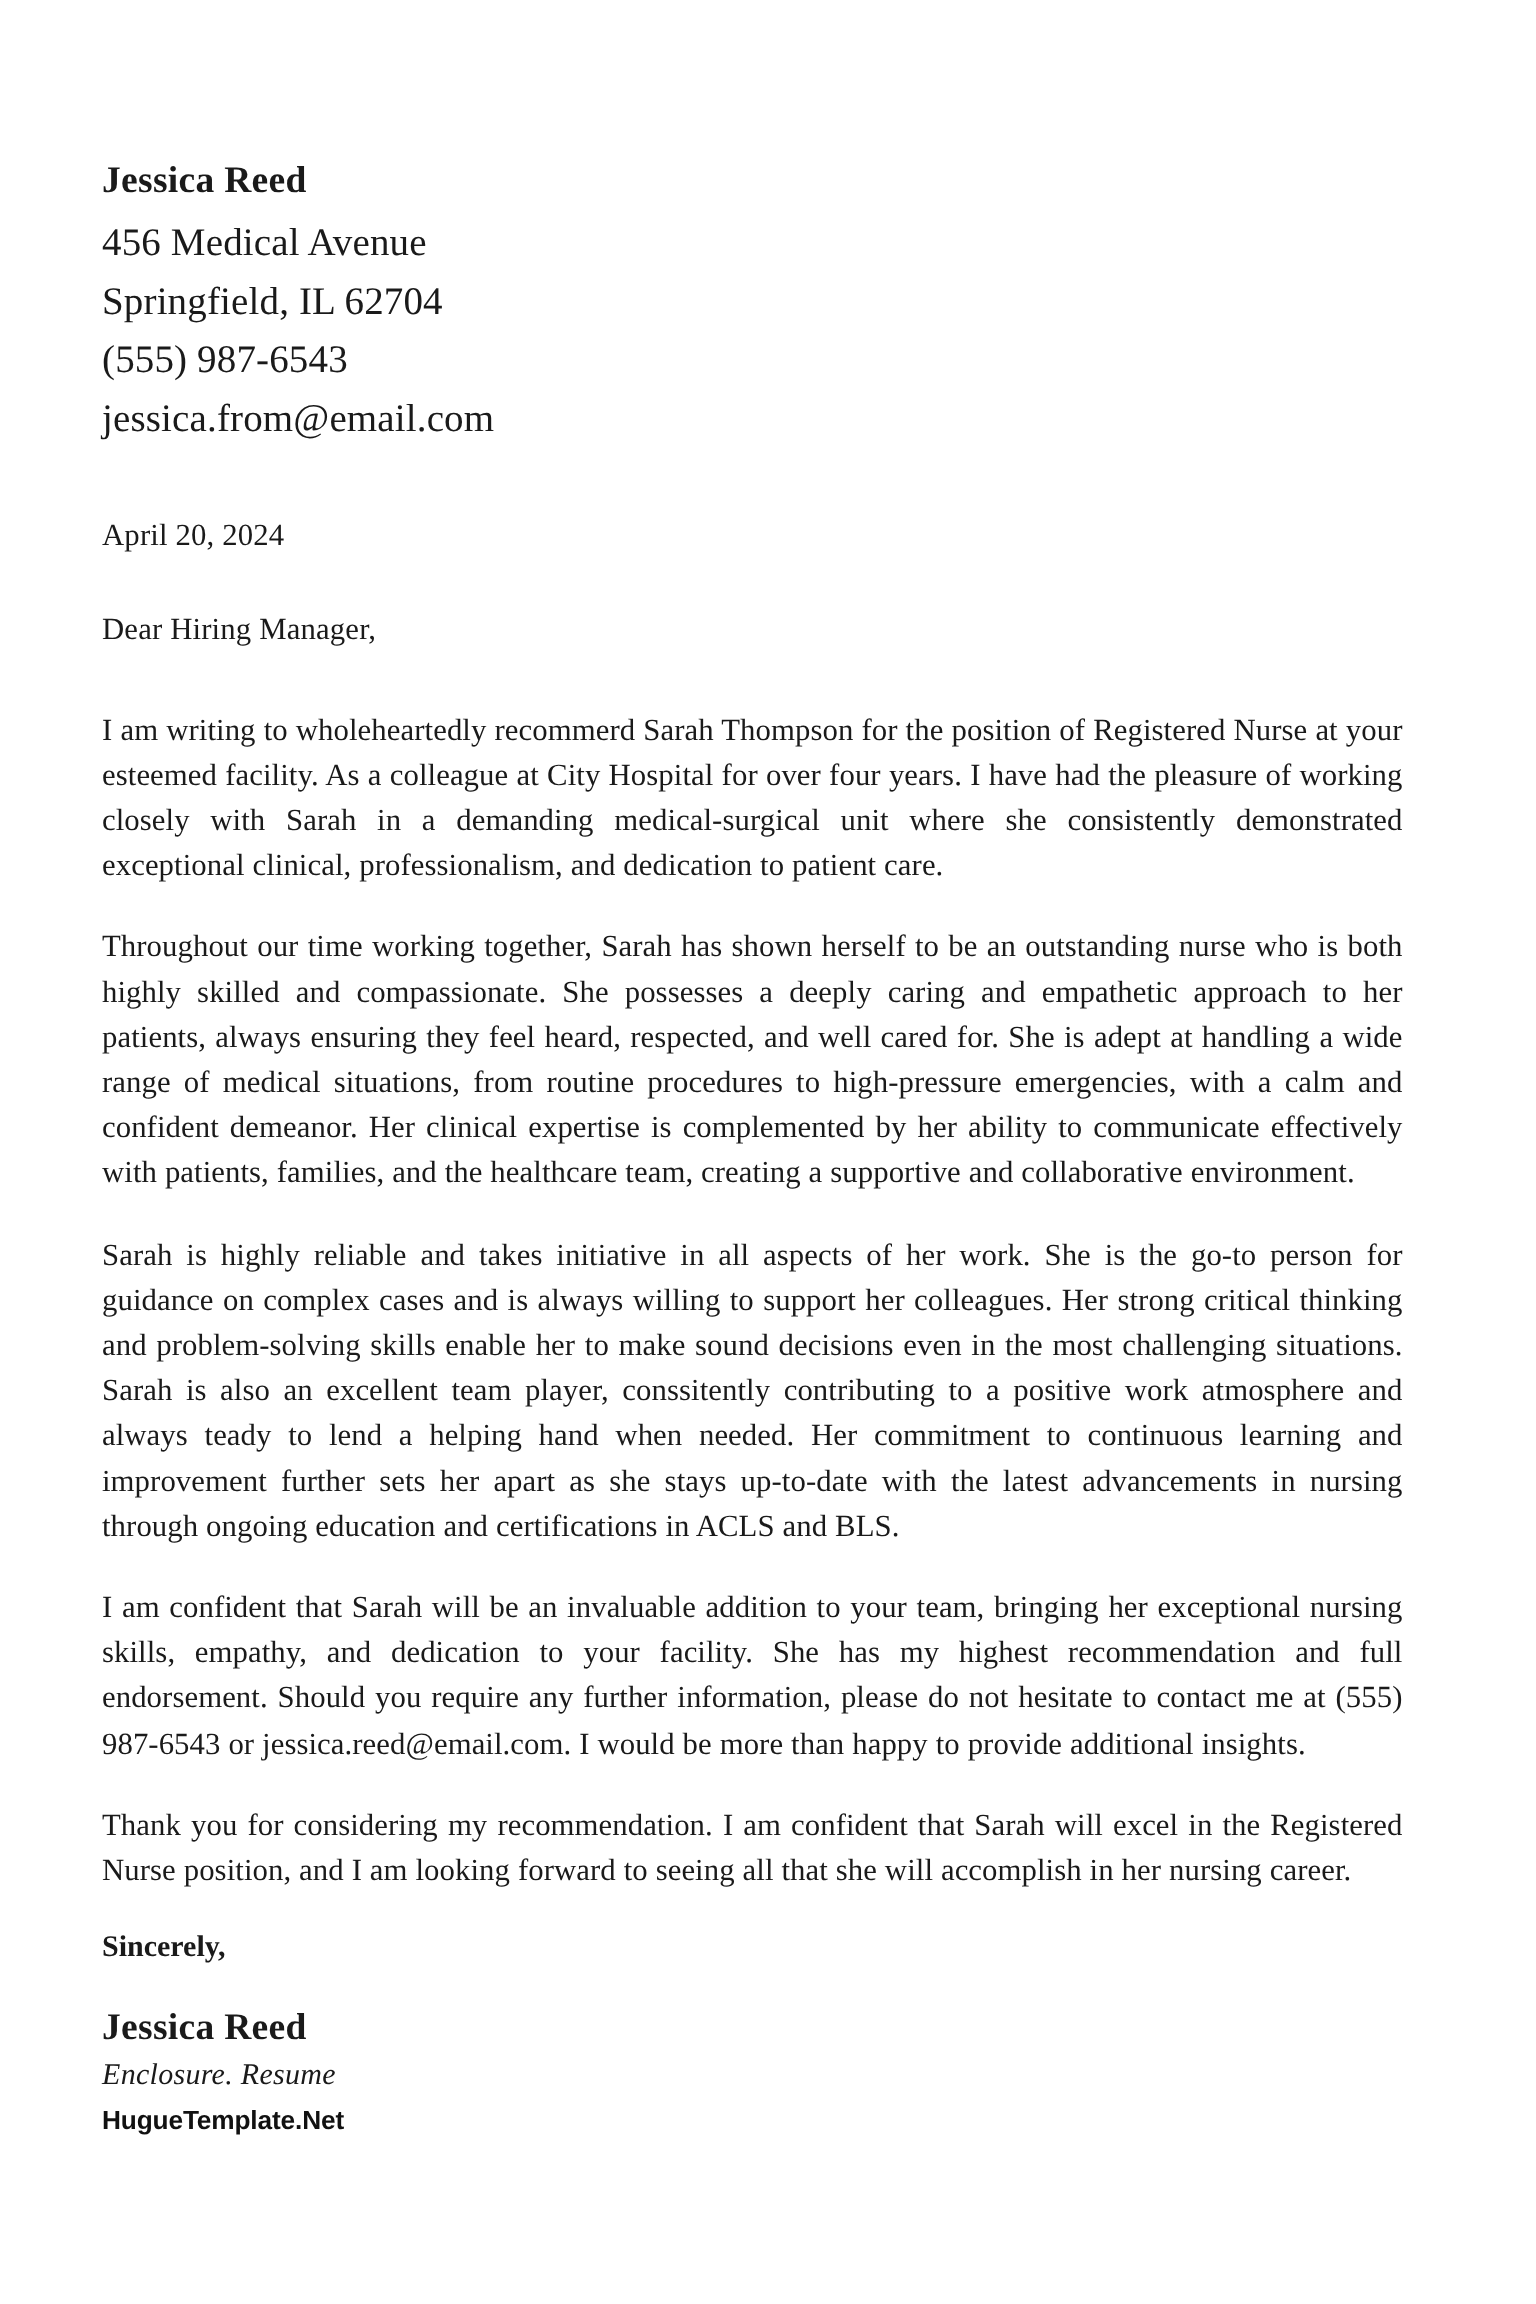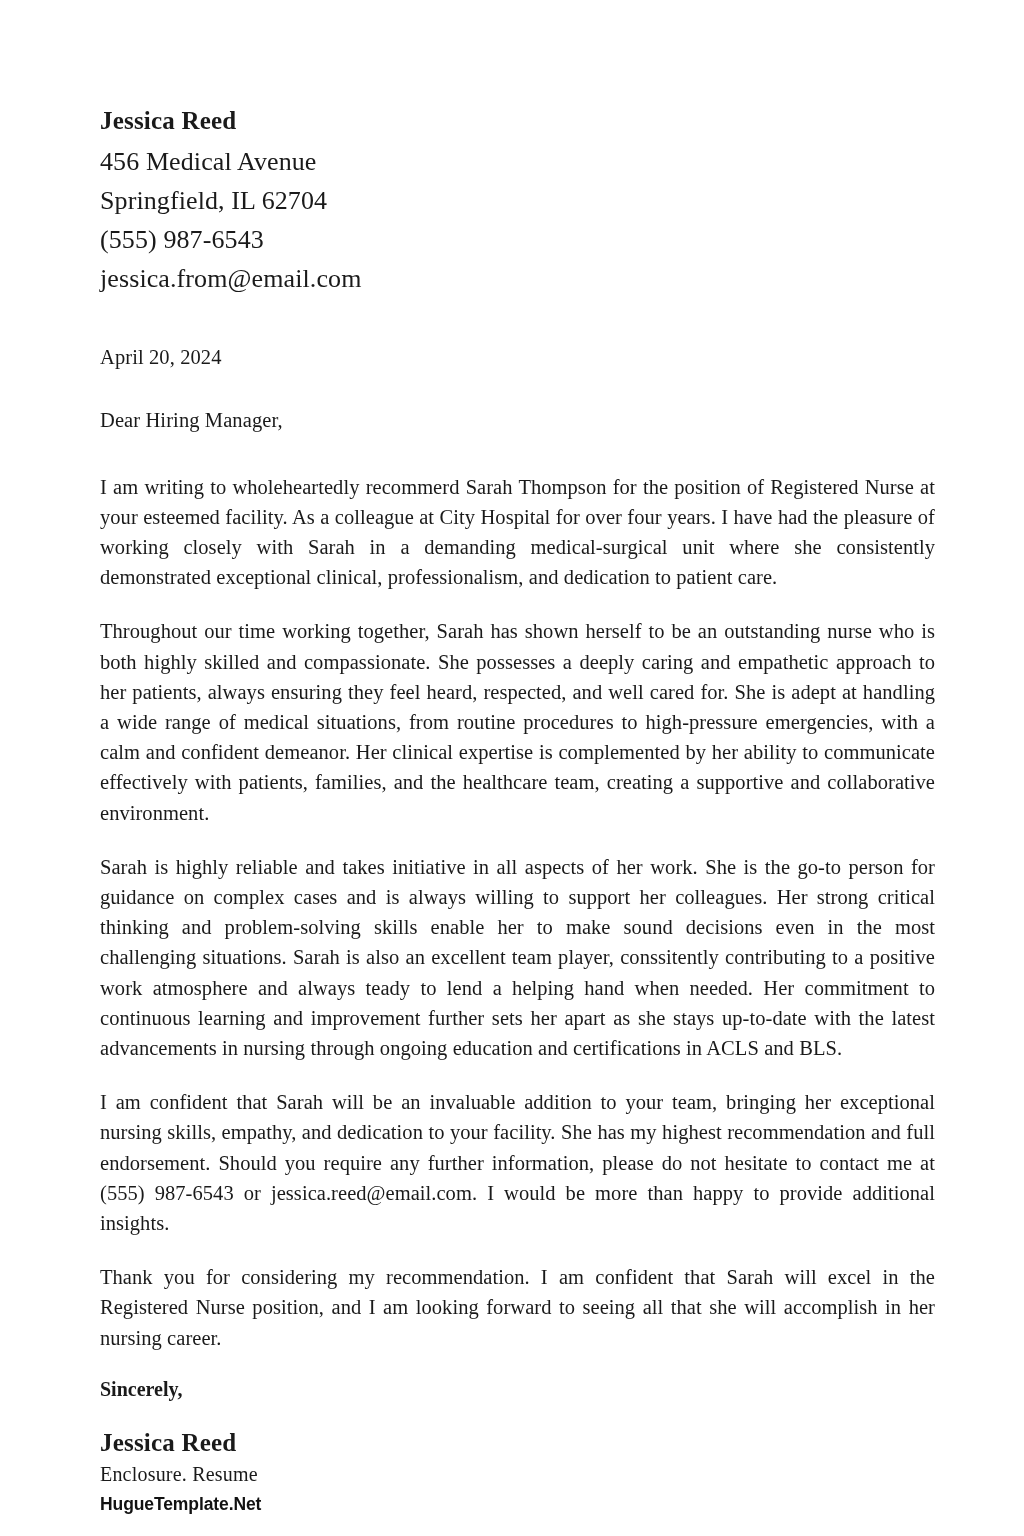--- a/index.html
+++ b/index.html
@@ -13,21 +13,21 @@
     font-family: "Liberation Serif", "DejaVu Serif", serif;
     color: #1a1a1a;
     overflow: hidden;
   }
   .page {
     position: relative;
     width: 1024px;
     height: 1444px;
     background: #ffffff;
     box-sizing: border-box;
-    padding: 104px 89px 0 100px;
+    padding: 104px 89px 0 68px;
   }
   .sender-name {
     font-size: 25px;
     font-weight: bold;
     letter-spacing: 0.2px;
     line-height: 1.32;
     margin: 0 0 5px 0;
   }
   .sender-line {
     font-size: 26px;
@@ -70,20 +70,21 @@
     font-weight: bold;
   }
   .signature-name {
     font-size: 25px;
     font-weight: bold;
     letter-spacing: 0.2px;
     margin: 25px 0 0 0;
   }
   .enclosure {
     font-size: 20px;
+    font-style: italic;
     margin: 6px 0 0 0;
     letter-spacing: 0.2px;
   }
   .watermark {
     font-family: Liberation Sans, sans-serif;
     font-size: 17.5px;
     font-weight: bold;
     color: #111111;
     margin: 8px 0 0 0;
     letter-spacing: -0.1px;

